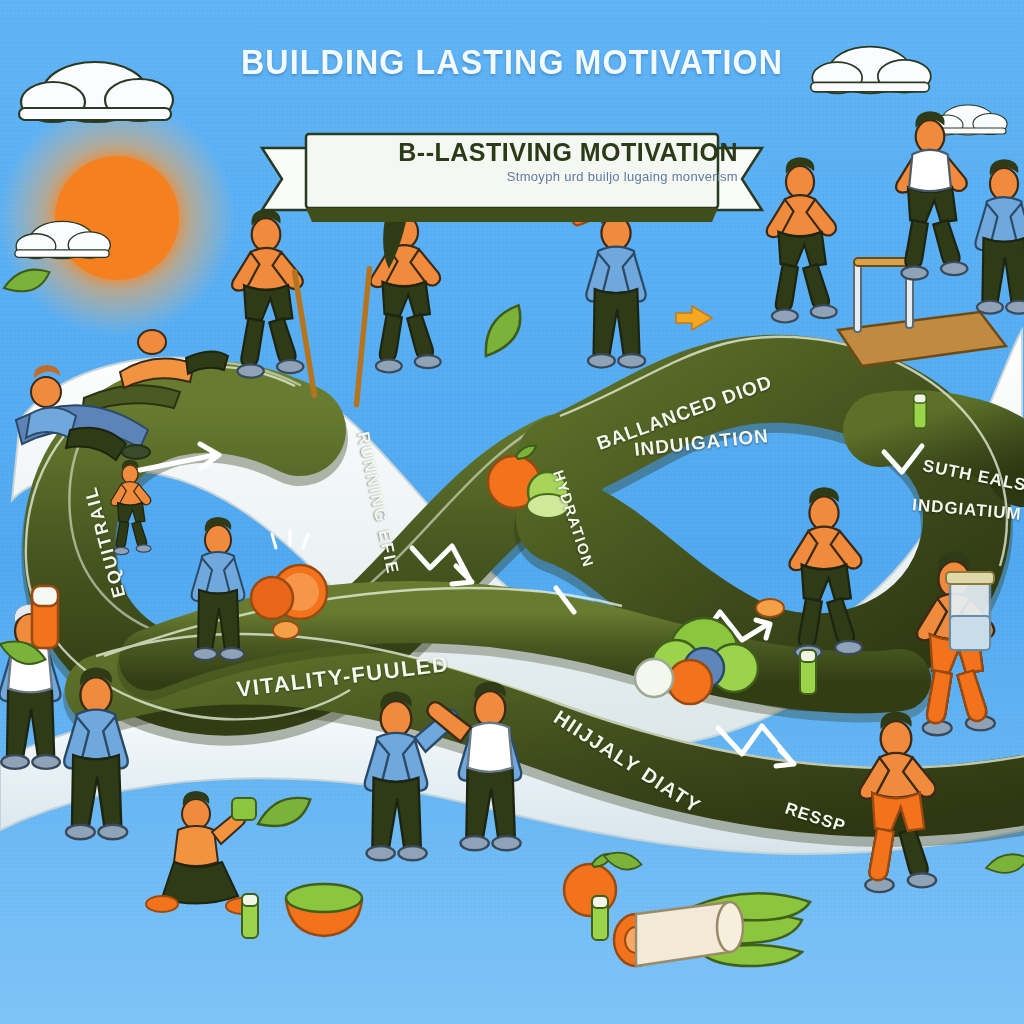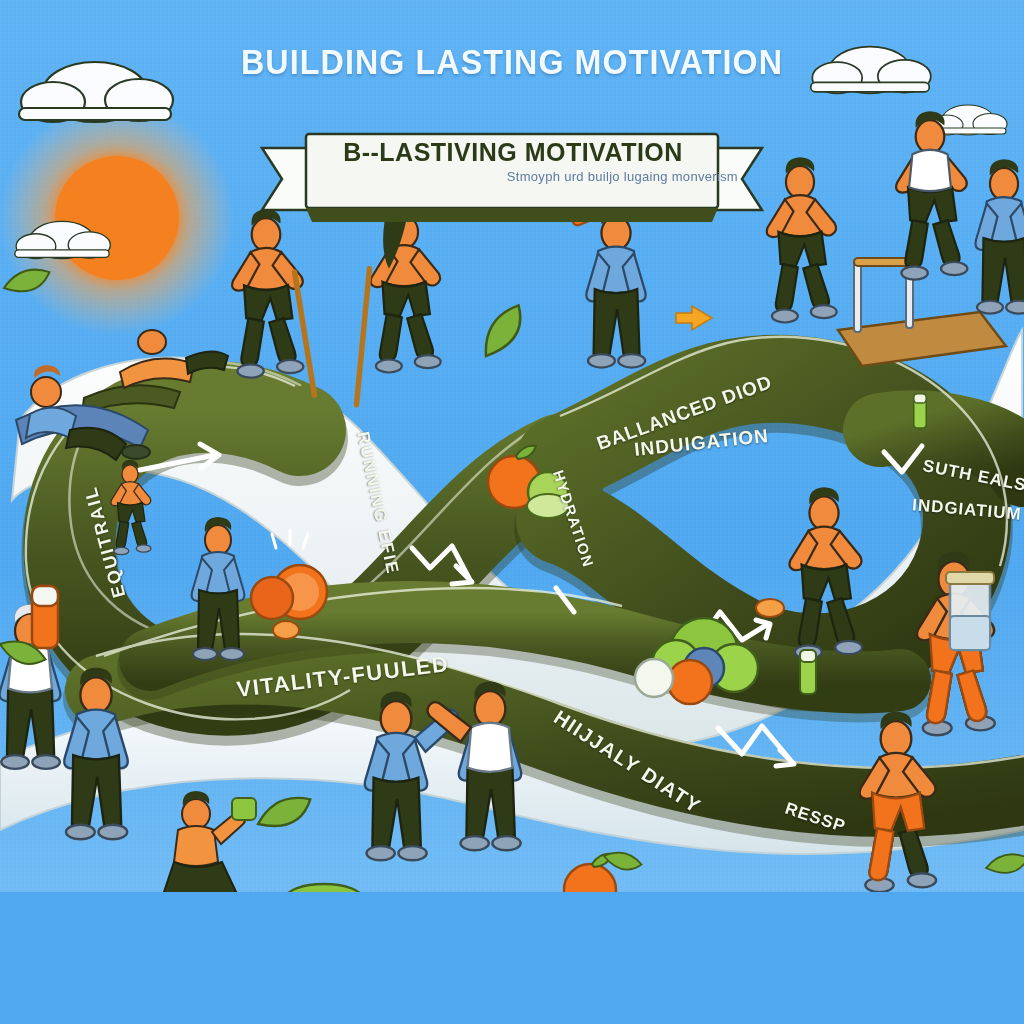--- a/index.html
+++ b/index.html
@@ -1,38 +1,38 @@
 <!DOCTYPE html>
 <html><head>
 <meta charset="utf-8">
 <style>
   html,body{margin:0;padding:0;}
   body{
     width:1024px;height:1024px;overflow:hidden;
     font-family:"Liberation Sans",sans-serif;
     background:#4FA8F0;
   }
-  #scene{position:relative;width:1024px;height:892px;overflow:hidden;}
+  #scene{position:relative;width:1024px;height:1024px;overflow:hidden;}
   svg.full{position:absolute;left:0;top:0;width:1024px;height:1024px;display:block;}
 
   
   .headline{
     position:absolute;left:0;top:42px;width:1024px;text-align:center;
     color:#F2FAFF;
     font-family:"Liberation Sans Narrow","Liberation Sans",sans-serif;
     font-weight:700;font-size:35px;letter-spacing:1.2px;
     text-shadow:0 2px 3px rgba(20,60,110,.30);
     transform:scaleX(.92);
     pointer-events:none;
   }
 
   
   .banner-wrap{position:absolute;left:288px;top:128px;width:450px;height:72px;}
   .banner-title{
-    position:absolute;left:0;top:10px;width:450px;text-align:center;
+    position:absolute;left:0;top:10px;width:450px;text-align:right;
     font-family:"Liberation Sans",sans-serif;font-weight:700;
     font-size:25px;letter-spacing:.5px;color:#2B3A17;
   }
   .banner-sub{
     position:absolute;left:0;top:41px;width:450px;text-align:right;
     font-family:"Liberation Sans",sans-serif;font-weight:400;
     font-size:13px;letter-spacing:.3px;color:#5E7AA0;
     filter:blur(.35px);
   }
 

